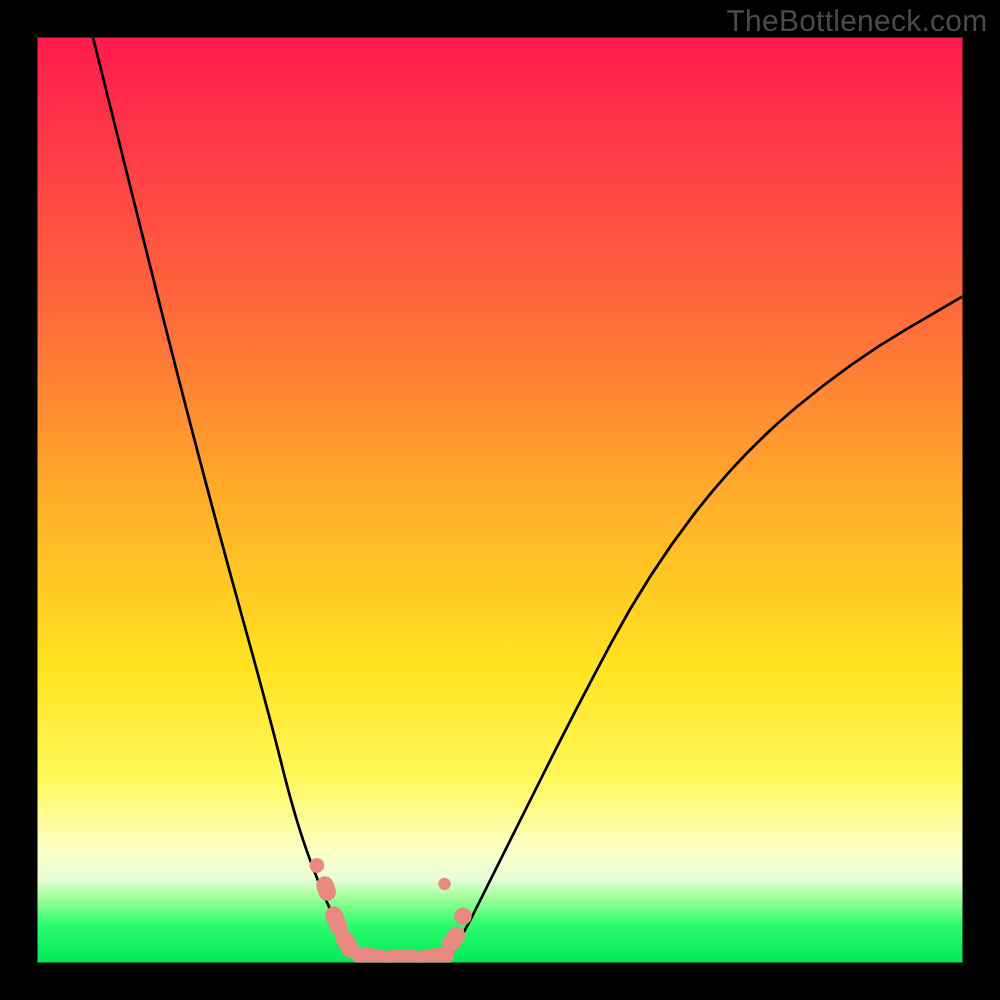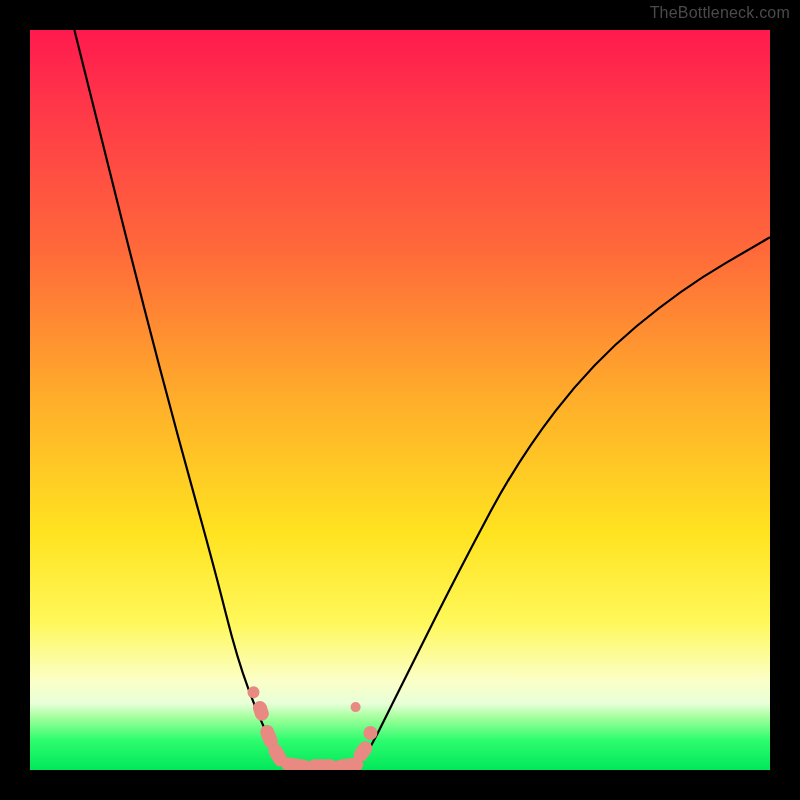--- a/index.html
+++ b/index.html
@@ -39,21 +39,21 @@
       #9fff9a 93%,
       #2dfc6e 96%,
       #00e85a 100%
     );
   }
   .watermark {
     position: absolute;
     top: 4px;
     right: 10px;
     color: #4a4a4a;
-    font-size: 16px;
+    font-size: 24px;
     font-weight: 400;
     letter-spacing: 0.2px;
   }
   svg.curve {
     position: absolute;
     top: 0;
     left: 0;
     width: 740px;
     height: 740px;
   }

